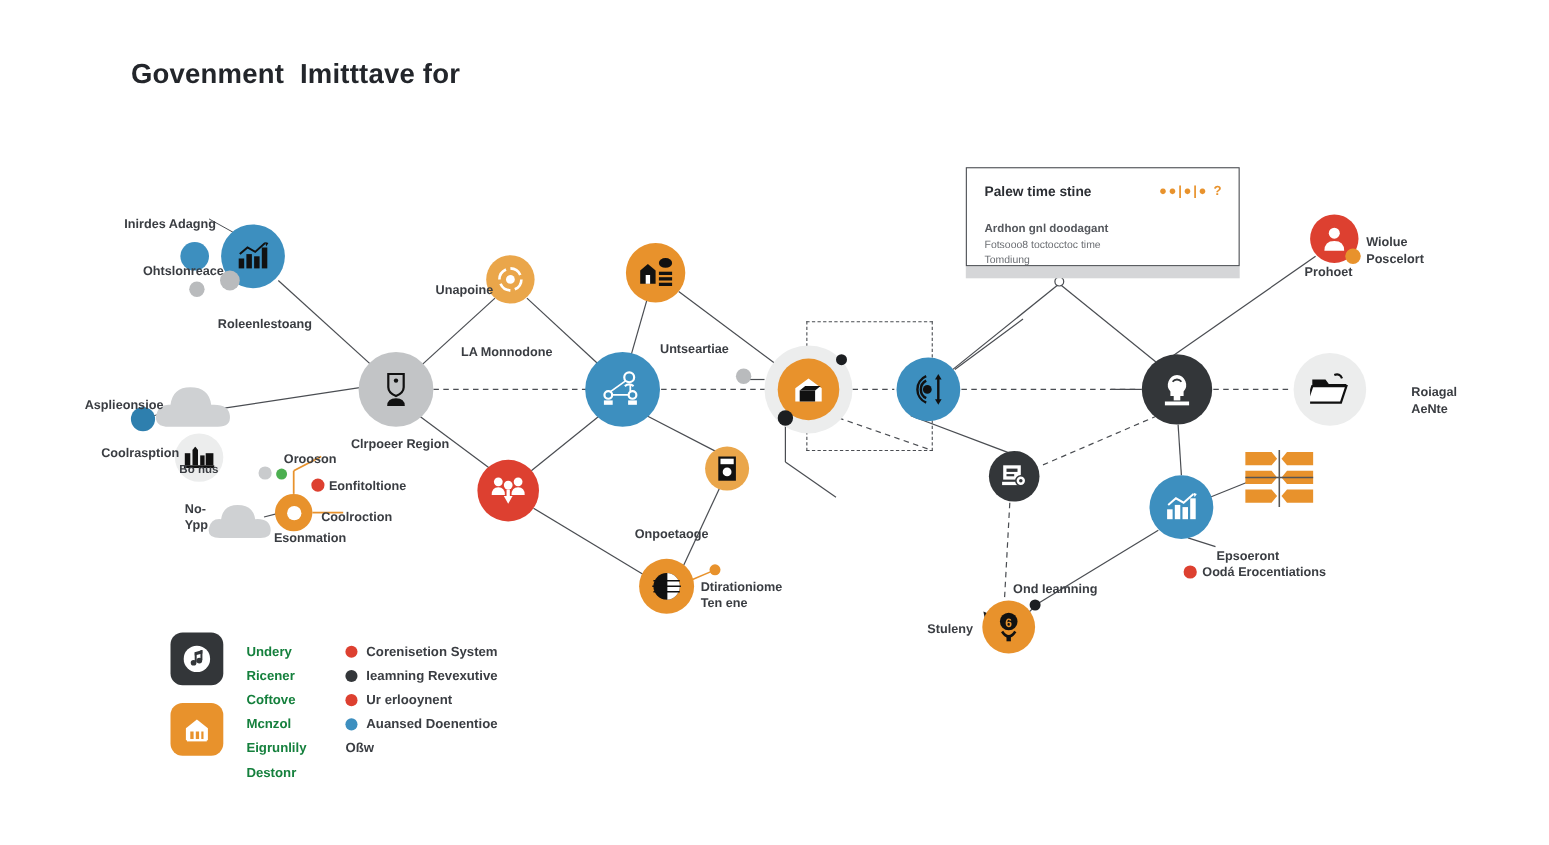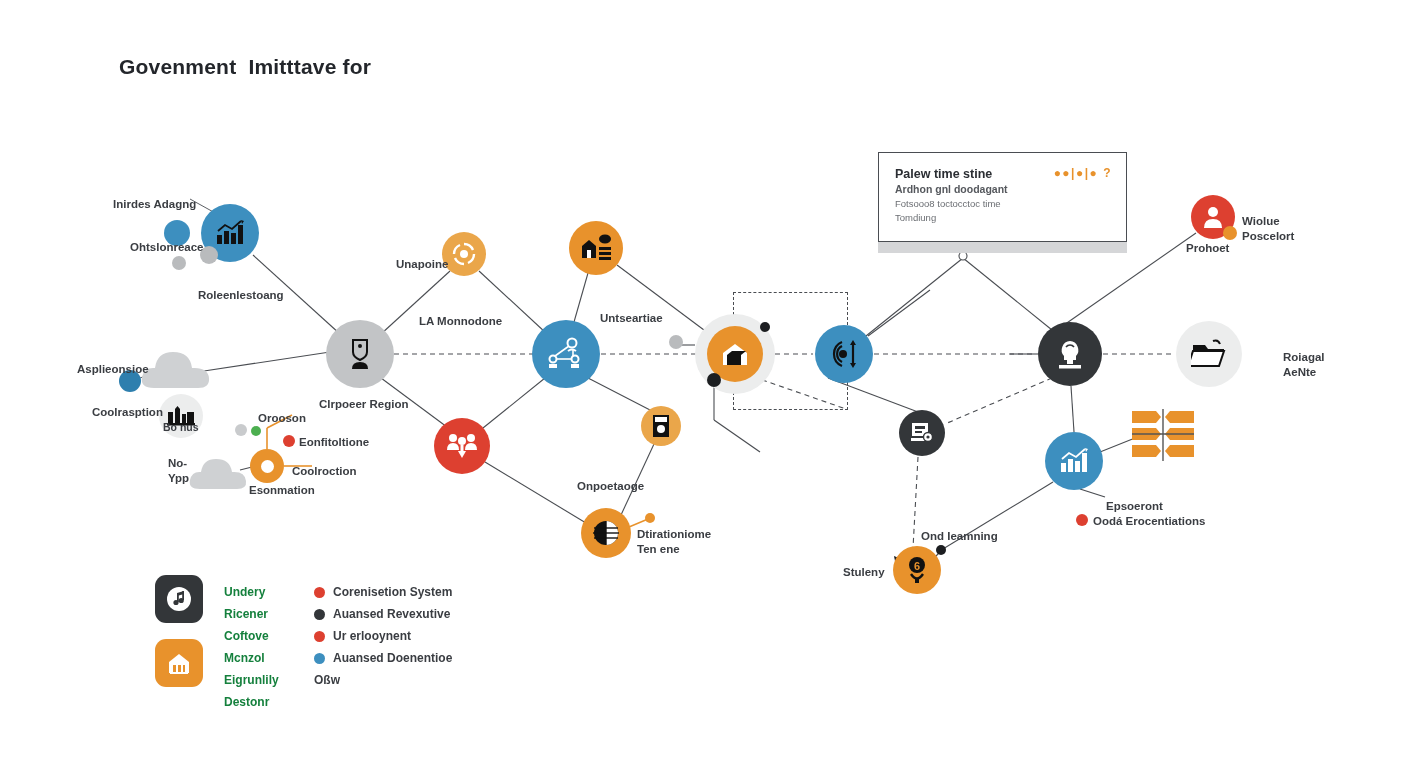--- a/index.html
+++ b/index.html
@@ -7,21 +7,21 @@
   body{
     width:1408px;height:768px;overflow:hidden;position:relative;
     font-family:"Liberation Sans","DejaVu Sans",sans-serif;
     color:#2b2b2b;
   }
   #stage{position:absolute;inset:0;width:1408px;height:768px;}
 
   
   .title{
     position:absolute;left:119px;top:52px;
-    font-size:21px;line-height:30px;font-weight:700;letter-spacing:.2px;
+    font-size:25px;line-height:30px;font-weight:700;letter-spacing:.2px;
     color:#23262b;white-space:pre;
   }
 
   
   svg.links{position:absolute;left:0;top:0;width:1408px;height:768px;pointer-events:none;}
 
   
   .node{
     position:absolute;border-radius:50%;
     display:flex;align-items:center;justify-content:center;
@@ -40,21 +40,21 @@
   }
   .lbl.sm{font-size:10.5px;}
 
   
   .panel{
     position:absolute;left:878px;top:152px;width:249px;height:90px;
     background:#ffffff;border:1.4px solid #4a4d52;box-sizing:border-box;
     padding:14px 16px 0 16px;
   }
   .panel .p-title{font-size:12.5px;font-weight:700;color:#2b2e33;}
-  .panel .p-line{font-size:10.5px;color:#55585d;margin-top:2px;font-weight:600;}
+  .panel .p-line{font-size:10.5px;color:#55585d;margin-top:21px;font-weight:600;}
   .panel .p-line2{font-size:9.5px;color:#6b6e73;margin-top:3px;}
   .panel .p-dots{
     position:absolute;right:14px;top:13px;font-size:12px;color:#e8922c;
     letter-spacing:1.5px;font-weight:700;
   }
   .panel-shadow{
     position:absolute;left:878px;top:242px;width:249px;height:11px;
     background:#d5d6d8;
   }
 
@@ -429,21 +429,21 @@
       <div>Destonr</div>
     </div>
 
     <div class="lg-col2">
       <div class="lg-row">
         <span class="lg-bullet" style="background:#dd4030;"></span>
         <span class="lg-text">Corenisetion System</span>
       </div>
       <div class="lg-row">
         <span class="lg-bullet" style="background:#333639;"></span>
-        <span class="lg-text">Auansed Revexutive</span>
+        <span class="lg-text">Ieamning Revexutive</span>
       </div>
       <div class="lg-row">
         <span class="lg-bullet" style="background:#dd4030;"></span>
         <span class="lg-text">Ur erlooynent</span>
       </div>
       <div class="lg-row">
         <span class="lg-bullet" style="background:#3d8fbf;"></span>
         <span class="lg-text">Auansed Doenentioe</span>
       </div>
       <div class="lg-row">

